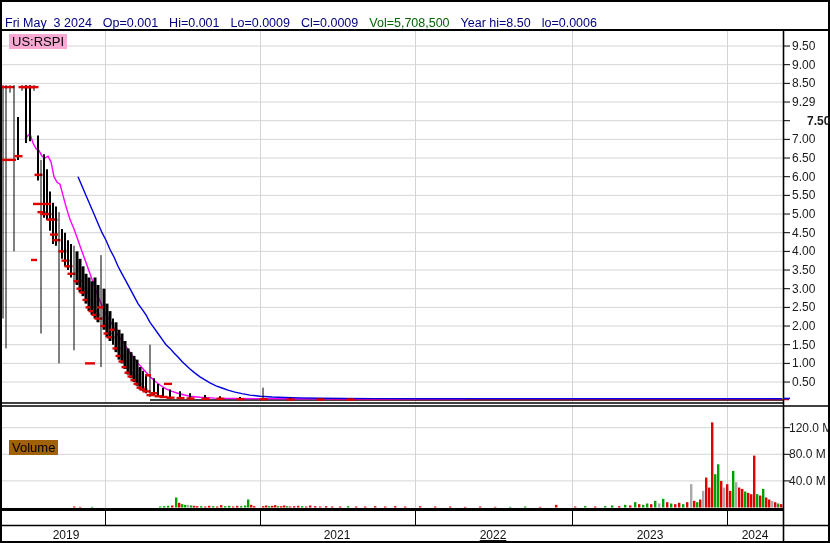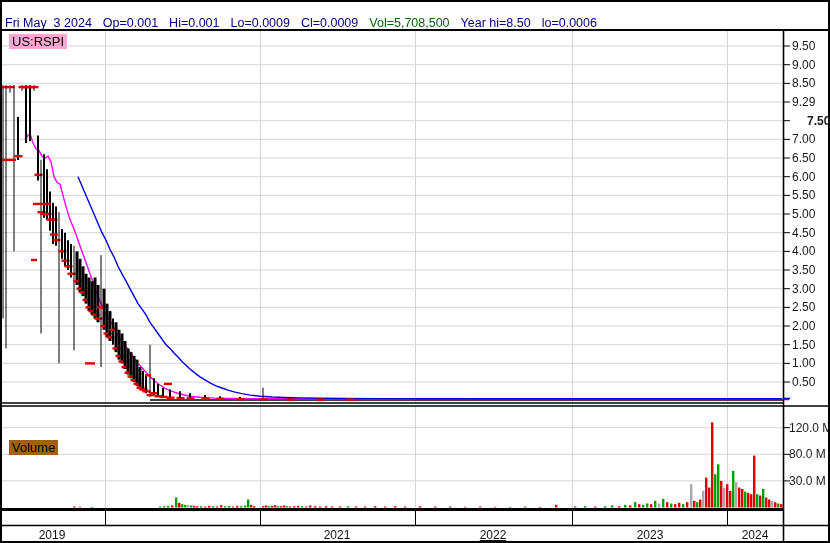--- a/index.html
+++ b/index.html
@@ -353,21 +353,21 @@
       <div class="axlab" style="left: 792px; top: 244.36px;">4.00</div>
       <div class="axlab" style="left: 792px; top: 263.027px;">3.50</div>
       <div class="axlab" style="left: 792px; top: 281.695px;">3.00</div>
       <div class="axlab" style="left: 792px; top: 300.362px;">2.50</div>
       <div class="axlab" style="left: 792px; top: 319.03px;">2.00</div>
       <div class="axlab" style="left: 792px; top: 337.697px;">1.50</div>
       <div class="axlab" style="left: 792px; top: 356.365px;">1.00</div>
       <div class="axlab" style="left: 792px; top: 375.032px;">0.50</div>
       <div class="axlab" style="left: 789px; top: 420.7px;">120.0 M</div>
       <div class="axlab" style="left: 789px; top: 447.3px;">80.0 M</div>
-      <div class="axlab" style="left: 789px; top: 473.9px;">30.0 M</div>
-      <div class="yrlab" style="left: 30px; top: 528px; text-align: center;">2019</div>
+      <div class="axlab" style="left: 789px; top: 473.9px;">40.0 M</div>
+      <div class="yrlab" style="left: 44px; top: 528px; text-align: center;">2019</div>
       <div class="yrlab" style="left: 160px; top: 528px; margin-top: 28px;">2020</div>
       <div class="yrlab" style="left: 315px; top: 528px;">2021</div>
       <div class="yrlab" style="left: 471px; top: 528px; text-decoration: underline;">2022</div>
       <div class="yrlab" style="left: 628px; top: 528px;">2023</div>
       <div class="yrlab" style="left: 733px; top: 528px;">2024</div>
     </div>
 </div>
 
 </body></html>

